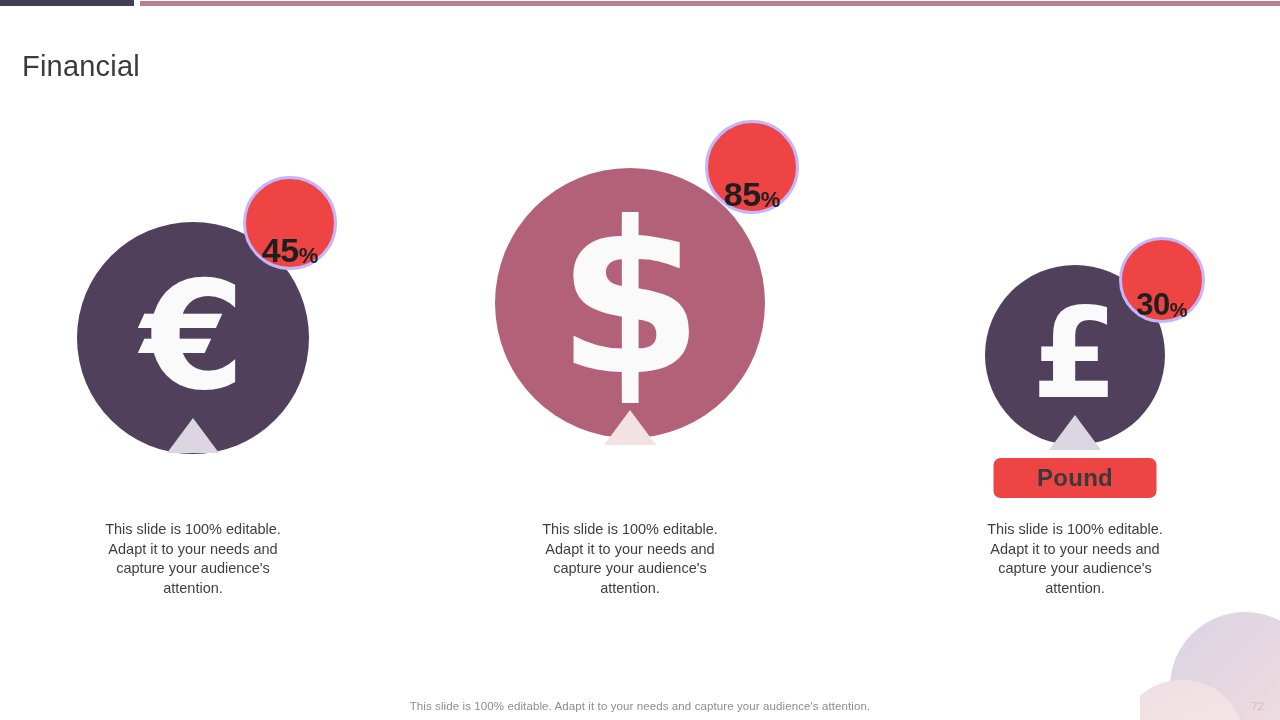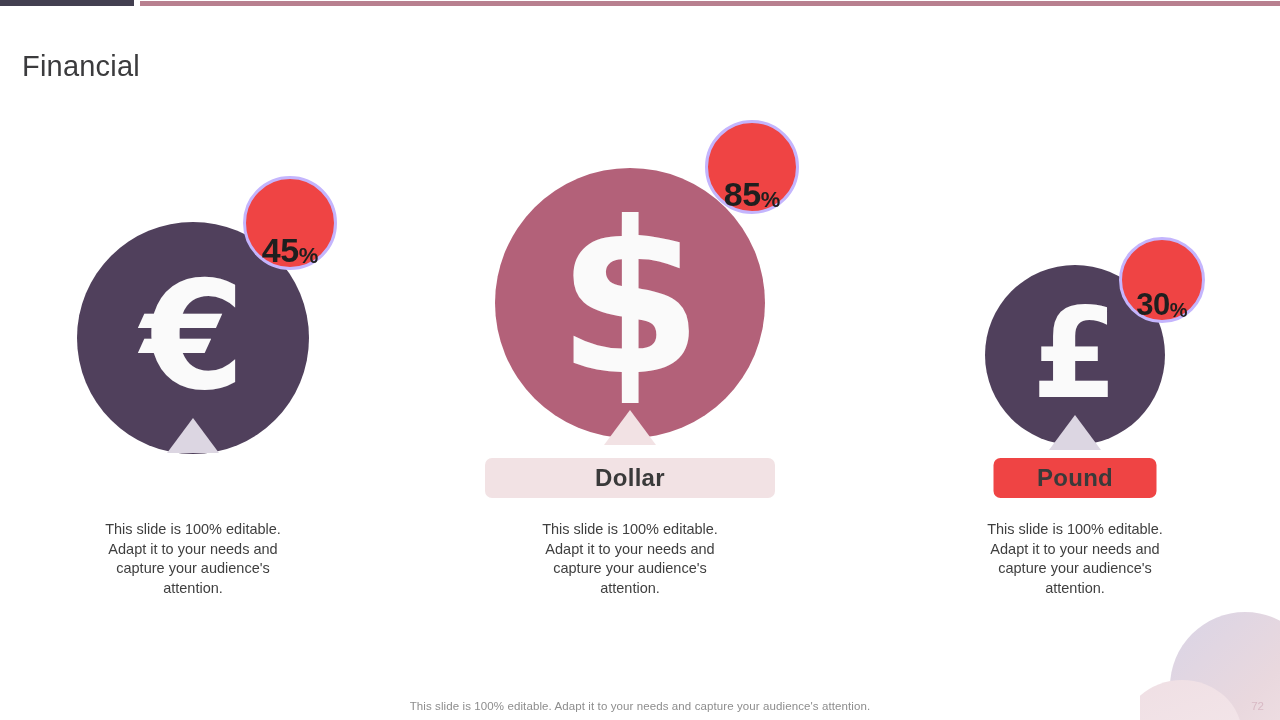--- a/index.html
+++ b/index.html
@@ -260,21 +260,20 @@
     <div class="circle-wrap">
       <div class="big-circle circle-dollar">
         <span class="currency-glyph glyph-dollar">$</span>
         <div class="badge badge-dollar">
           <span class="num">85</span>
             <span class="pct">%</span>
         </div>
       </div>
     </div>
     <div class="pointer"></div>
-    <div class="label-plate">Dollar</div>
     <div class="desc">This slide is 100% editable. Adapt it to your needs and capture your audience's attention.</div>
   </div>
 
   <div class="col col-pound">
     <div class="circle-wrap">
       <div class="big-circle circle-pound">
         <span class="currency-glyph glyph-pound">£</span>
         <div class="badge badge-pound">
           <span class="num">30</span>
             <span class="pct">%</span>

